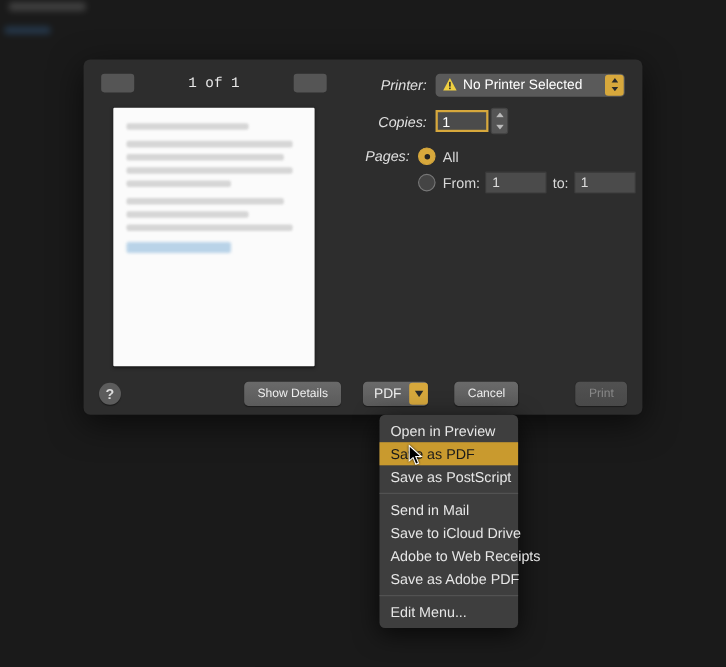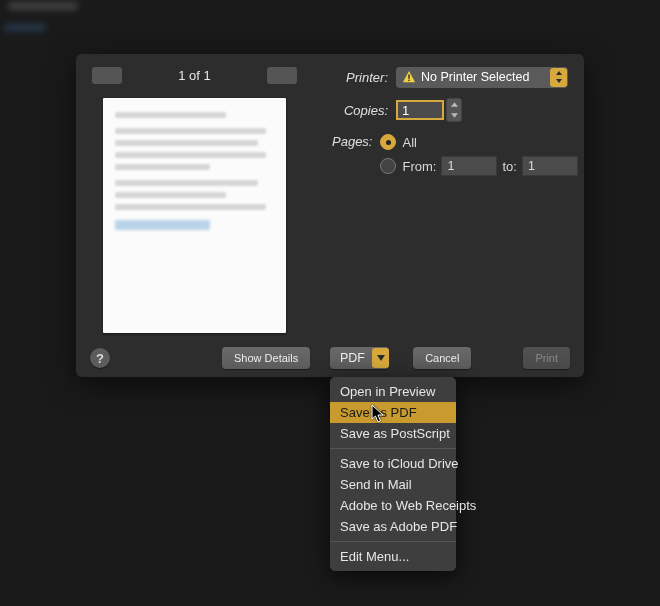--- a/index.html
+++ b/index.html
@@ -29,20 +29,21 @@
     position: absolute;
     left: 16px;
     top: 10px;
     width: 205px;
   }
   .preview-header {
     display: flex;
     align-items: center;
     justify-content: space-between;
     height: 22px;
+    font-family: Liberation Mono, monospace;
   }
   .nav-btn {
     width: 30px;
     height: 17px;
     background: #555;
     border-radius: 3px;
   }
   .page-counter {
     color: #e8e8e8;
     font-size: 13px;
@@ -206,21 +207,21 @@
     width:17px; height:20px;
     background:#d7a83c;
     border-radius:3px;
     margin-left:7px;
     display:flex; align-items:center; justify-content:center;
   }
   
   
   .menu {
     position:absolute;
-    left: 330px;
+    left: 345px;
     top: 377px;
     width: 126px;
     background: #3e3e3e;
     border-radius: 5px;
     box-shadow: 0 5px 22px rgba(0,0,0,0.7);
     padding: 4px 0;
     color:#e6e6e6;
     font-size:13px;
   }
   .menu-item {
@@ -359,22 +360,22 @@
     </div>
   </div>
 
 </div>
 
 <div class="menu" id="pdf-menu">
     <div class="menu-item">Open in Preview</div>
     <div class="menu-item highlight">Save as PDF</div>
     <div class="menu-item">Save as PostScript</div>
     <div class="menu-sep"></div>
+    <div class="menu-item">Send in Mail</div>
     <div class="menu-item">Save to iCloud Drive</div>
-    <div class="menu-item">Send in Mail</div>
     <div class="menu-item">Adobe to Web Receipts</div>
     <div class="menu-item">Save as Adobe PDF</div>
     <div class="menu-sep"></div>
     <div class="menu-item">Edit Menu...</div>
   </div>
 
 <div class="cursor">
   <svg viewBox="0 0 14 20">
       <path fill="#000" stroke="#fff" stroke-width="1" d="M1 1 L1 15 L4.5 12 L7 18 L9.5 17 L7 11 L12 11 z"></path>
     </svg>

